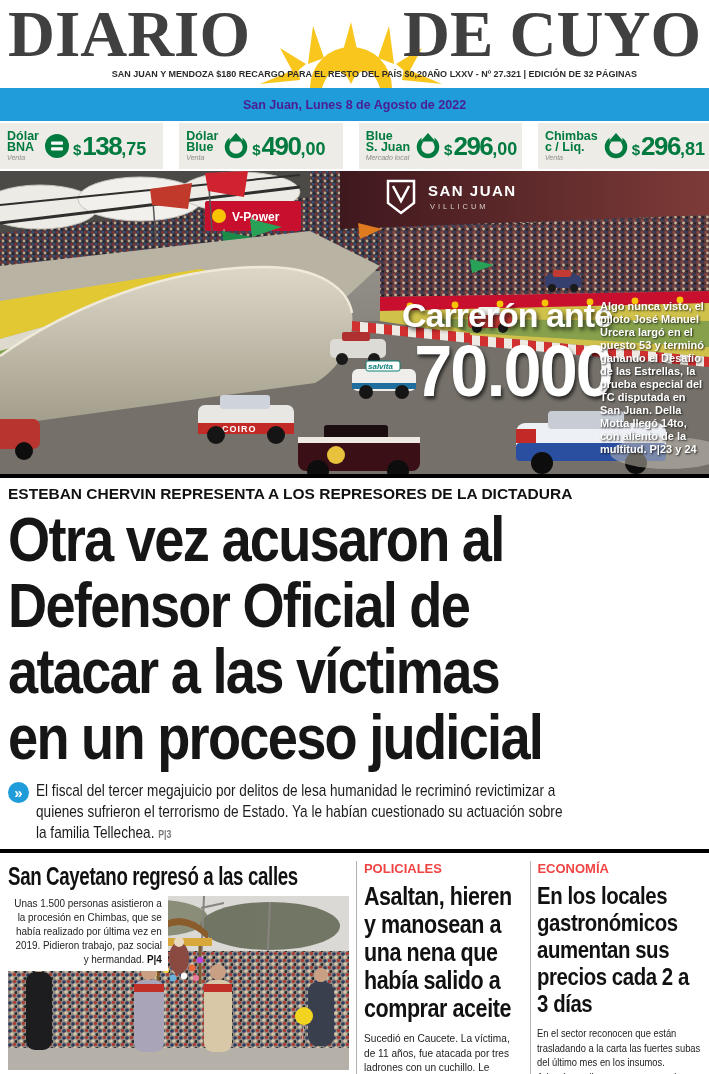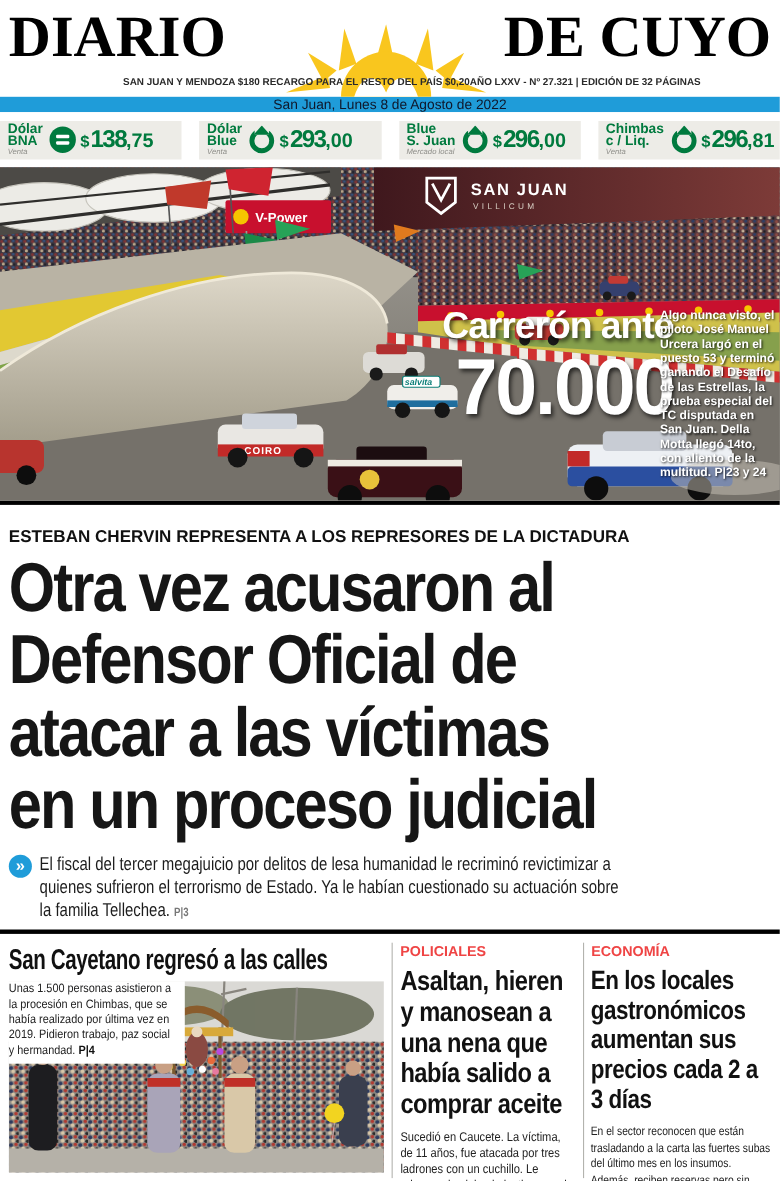--- a/index.html
+++ b/index.html
@@ -1,73 +1,73 @@
 <!DOCTYPE html>
 <html><head>
 <meta charset="utf-8">
 <style>
   html,body{margin:0;padding:0;background:#fff;}
   .page{width:709px;height:1074px;background:#fff;font-family:"Liberation Sans",sans-serif;color:#111;position:relative;overflow:hidden;}
 
   
   .masthead{position:relative;height:88px;}
   .title-row{display:flex;justify-content:space-between;align-items:flex-start;padding:0 8px;position:relative;z-index:2;}
-  .title-part{font-family:"Liberation Serif",serif;font-weight:bold;color:#000000;font-size:53px;line-height:68px;letter-spacing:0;white-space:nowrap;}
+  .title-part{font-family:"Liberation Serif",serif;font-weight:bold;color:#404040;font-size:65px;line-height:68px;letter-spacing:0;white-space:nowrap;}
   .sun{position:absolute;left:258px;top:22px;width:186px;height:68px;z-index:1;}
   .info-row{display:flex;justify-content:flex-end;padding:0 72px 0 62px;font-size:9px;font-weight:bold;color:#2a2a2a;position:relative;z-index:2;margin-top:1px;}
 
-  .date-bar{height:14px;background:#1f9cd9;color:#0f172a;font-weight:normal;font-size:12.5px;display:flex;align-items:center;justify-content:center;}
-
-  
-  .currency{display:flex;gap:16px;padding:2px 0;height:46px;background:#fff;align-items:center;}
+  .date-bar{height:33px;background:#1f9cd9;color:#4c1d95;font-weight:bold;font-size:12.5px;display:flex;align-items:center;justify-content:center;}
+
+  
+  .currency{display:flex;gap:16px;padding:2px 0;height:46px;background:#fff;}
   .cur-block{flex:1;background:#edece7;display:flex;align-items:center;padding:2px 4px 2px 7px;}
   .cur-label{line-height:11.5px;font-size:12.5px;font-weight:bold;color:#007a3e;}
   .cur-sub{font-size:7px;color:#8d8d88;font-style:italic;font-weight:normal;line-height:8px;}
   .trend{margin:0 3px 0 5px;flex:none;}
   .cur-value{display:flex;align-items:baseline;color:#007a3e;font-weight:bold;white-space:nowrap;}
   .cur-sign{font-size:15px;margin-right:1px;}
-  .cur-num{font-size:22px;letter-spacing:-1.5px;}
+  .cur-num{font-size:26px;letter-spacing:-1.5px;}
   .cur-cents{font-size:18px;}
 
   
   .hero{position:relative;height:303px;overflow:hidden;background:#8a867e;}
   .hero svg{display:block;}
   .hero-head{position:absolute;top:127px;right:97px;text-align:right;color:#fff;font-weight:bold;line-height:1;text-shadow:2px 3px 4px rgba(0,0,0,.65);}
   .hh1{font-size:34px;letter-spacing:-1px;}
   .hh2{font-size:72px;letter-spacing:-2px;margin-top:3px;transform:scaleX(.95);transform-origin:right top;}
   .hh3{font-size:34px;letter-spacing:-1px;margin-top:4px;}
   .hero-cap{position:absolute;top:129px;right:5px;width:104px;font-size:11px;line-height:13px;font-weight:bold;color:#fff;text-shadow:1px 1px 2px rgba(0,0,0,.8);}
 
   
   .river{height:37px;display:flex;align-items:center;padding-left:8px;background:#fff;}
   .river-text{color:#e30a31;font-weight:bold;font-size:26.5px;letter-spacing:-0.5px;transform:scaleX(.68);transform-origin:left center;white-space:nowrap;}
   .river-page{font-size:13px;margin-left:6px;}
 
   .rule{height:4px;background:#000;}
 
   
-  .main-story{padding:21px 8px 4px;}
+  .main-story{padding:7px 8px 4px;}
   .kicker{font-size:15.5px;font-weight:bold;color:#111;}
   .headline{margin-top:3px;}
   .hl{font-size:63px;font-weight:bold;line-height:66px;letter-spacing:-2px;color:#161616;transform:scaleX(.86);transform-origin:left top;white-space:nowrap;}
   .subhead{display:flex;gap:7px;margin-top:10px;align-items:flex-start;}
   .bullet{width:21px;height:21px;border-radius:50%;background:#1f9cd9;color:#fff;display:flex;align-items:center;justify-content:center;font-size:15px;font-weight:bold;flex:none;margin-top:2px;}
   .subtext{font-size:17px;line-height:21px;color:#1c1c1c;transform:scaleX(.8);transform-origin:left top;width:125%;}
   .page-ref{font-size:11px;color:#777;font-weight:bold;}
 
   
   .bottom{display:flex;padding:8px 6px 0 8px;height:214px;}
   .col-left{width:341px;}
   .vdiv{width:1px;background:#b3b3ae;margin:0 7px;}
   .col-mid{width:174px;}
   .col-right{flex:1;}
   .left-head{font-size:26px;font-weight:bold;letter-spacing:-0.5px;transform:scaleX(.72);transform-origin:left top;white-space:nowrap;color:#111;}
   .photo-wrap{position:relative;height:174px;margin-top:4px;}
   .photo-wrap svg{position:absolute;left:0;top:0;}
-  .textbox{position:absolute;top:0;left:0;width:154px;background:#fff;padding:0 6px 5px 0;}
+  .textbox{position:absolute;top:0;left:0;width:154px;background:#fff;padding:0 6px 5px 0;text-align:right;}
   .body-left{font-size:11px;line-height:14px;color:#222;transform:scaleX(.9);transform-origin:left top;width:111%;}
   .sec-label{color:#ef4444;font-weight:bold;font-size:13px;}
   .mid-head{font-size:25px;line-height:28px;font-weight:bold;letter-spacing:-0.5px;color:#111;transform:scaleX(.86);transform-origin:left top;width:116%;margin:6px 0 9px;}
   .right-head{font-size:24px;line-height:27px;font-weight:bold;letter-spacing:-0.5px;color:#111;transform:scaleX(.85);transform-origin:left top;width:118%;margin:6px 0 9px;}
   .body-mid{font-size:11.5px;line-height:14.5px;color:#222;transform:scaleX(.88);transform-origin:left top;width:113%;}
   .body-right{font-size:11px;line-height:14.5px;color:#222;transform:scaleX(.85);transform-origin:left top;width:117%;}
   .page-b{font-weight:bold;color:#111;font-size:11px;}
 </style>
 </head>
 <body>
@@ -128,21 +128,21 @@
         <div>Blue</div>
         <div class="cur-sub">Venta</div>
       </div>
       <svg class="trend" width="26" height="26" viewBox="0 0 26 26">
         <circle cx="13" cy="14" r="9" fill="none" stroke="#007a3e" stroke-width="4.5"></circle>
         <rect x="6.5" y="0" width="13" height="8.5" fill="#edece7"></rect>
         <polygon points="13,0 20.5,8.5 5.5,8.5" fill="#007a3e"></polygon>
       </svg>
       <div class="cur-value">
         <span class="cur-sign">$</span>
-        <span class="cur-num">293</span>
+        <span class="cur-num">490</span>
         <span class="cur-cents">,00</span>
       </div>
     </div>
 
     <div class="cur-block">
       <div class="cur-label">
         <div>Blue</div>
         <div>S. Juan</div>
         <div class="cur-sub">Mercado local</div>
       </div>

